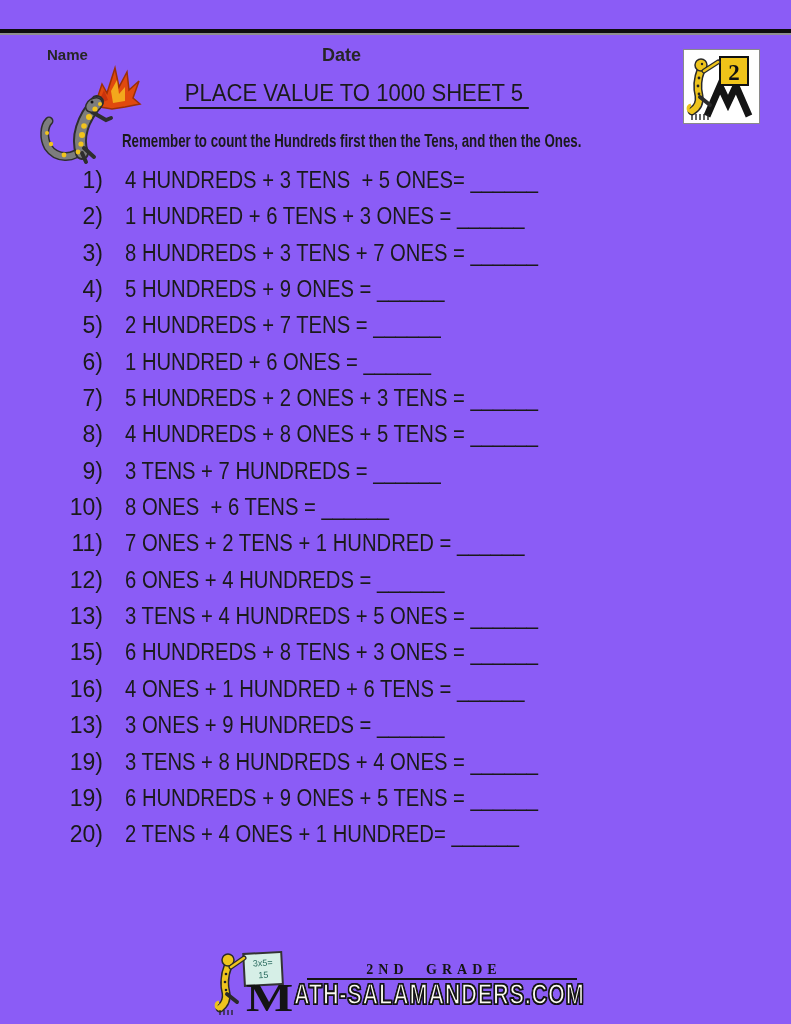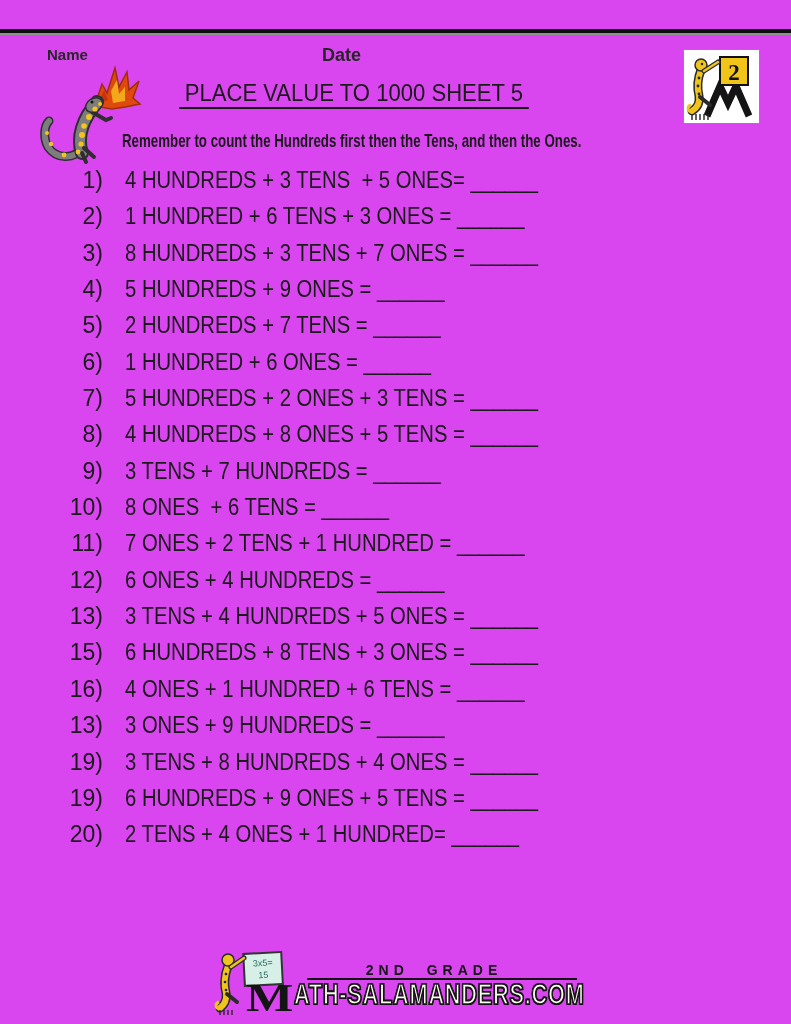--- a/index.html
+++ b/index.html
@@ -1,18 +1,18 @@
 <!DOCTYPE html>
 <html><head>
 <meta charset="utf-8">
 <style>
   html,body { margin:0; padding:0; background:#ffffff; }
   .page {
     position:relative; width:791px; height:1024px; margin:0 auto;
-    background:#d946ef; overflow:hidden;
+    background:#8b5cf6; overflow:hidden;
     font-family:"Liberation Sans", sans-serif; color:#1a1a1a;
   }
 
   
   .topline { position:absolute; left:0; top:29px; width:791px; height:4px;
              background:#0d0d0d; border-bottom:2px solid #8f8f8f; }
 
   .name-label { position:absolute; left:47px; top:46px; font-size:15px; font-weight:bold; color:#262626; }
   .date-label { position:absolute; left:322px; top:45px; font-size:18px; font-weight:bold; color:#262626; }
 
@@ -34,21 +34,21 @@
 
   
   .problems { position:absolute; left:40px; top:162px; }
   .prow { display:flex; height:36.35px; line-height:36.35px; font-size:23px; }
   .pnum { width:63px; text-align:right; flex:none; }
   .ptxt { margin-left:22px; white-space:pre; transform:scaleX(0.88); transform-origin:0 50%; }
 
   
   .easel-salamander { position:absolute; left:214px; top:948px; }
   .grade-text { position:absolute; left:300px; top:962px; width:268px; text-align:center;
-                font-family:Liberation Sans, sans-serif; font-weight:bold; font-size:14px;
+                font-family:Liberation Serif, serif; font-weight:bold; font-size:14px;
                 letter-spacing:5px; word-spacing:9px; color:#141414; }
   .footer-line { position:absolute; left:307px; top:978px; width:270px; height:2px; background:#141414; }
   .m-logo { position:absolute; left:246px; top:982px; }
   .site-text { position:absolute; left:294px; top:980px; font-size:29px; line-height:29px;
                font-weight:bold; white-space:nowrap; color:#fcfbf2;
                -webkit-text-stroke:1.7px #141414;
                text-shadow:1px 1px 0 #141414, -1px -1px 0 #141414, 1px -1px 0 #141414, -1px 1px 0 #141414;
                transform:scaleX(0.75); transform-origin:0 0; letter-spacing:1px; }
 </style>
 </head>

